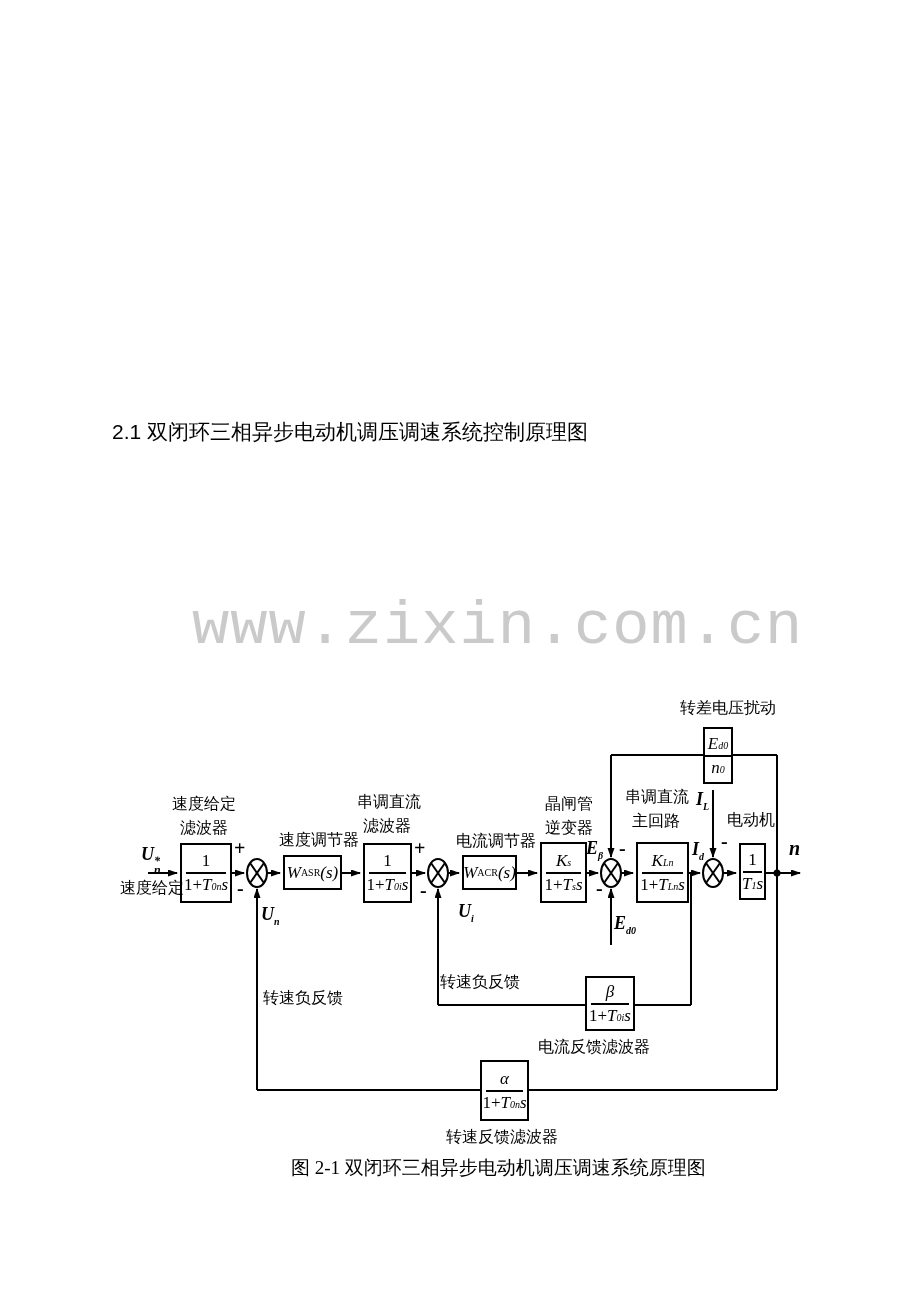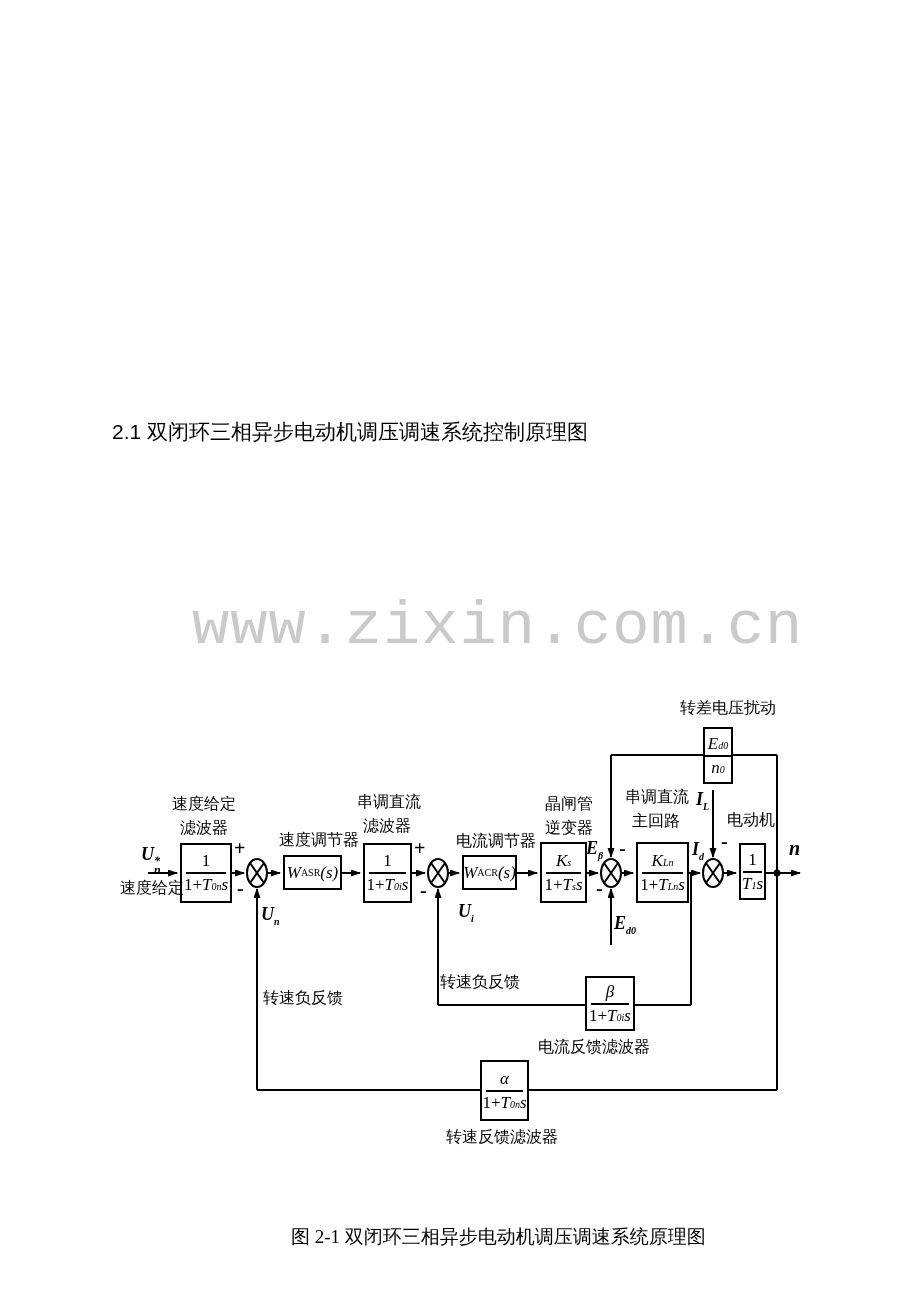--- a/index.html
+++ b/index.html
@@ -265,15 +265,15 @@
     <div class="sign" style="left:139px;top:148px;">+</div>
     <div class="sign" style="left:142px;top:188px;">-</div>
     <div class="sign" style="left:319px;top:148px;">+</div>
     <div class="sign" style="left:325px;top:190px;">-</div>
     <div class="sign" style="left:524px;top:148px;">-</div>
     <div class="sign" style="left:501px;top:188px;">-</div>
     <div class="sign" style="left:626px;top:141px;">-</div>
 
   </div>
 
-  <div class="abs caption" style="left:291px;top:1224px;">图 2-1 双闭环三相异步电动机调压调速系统原理图</div>
+  <div class="abs caption" style="left:291px;top:1155px;">图 2-1 双闭环三相异步电动机调压调速系统原理图</div>
 
 </div>
 
 </body></html>

